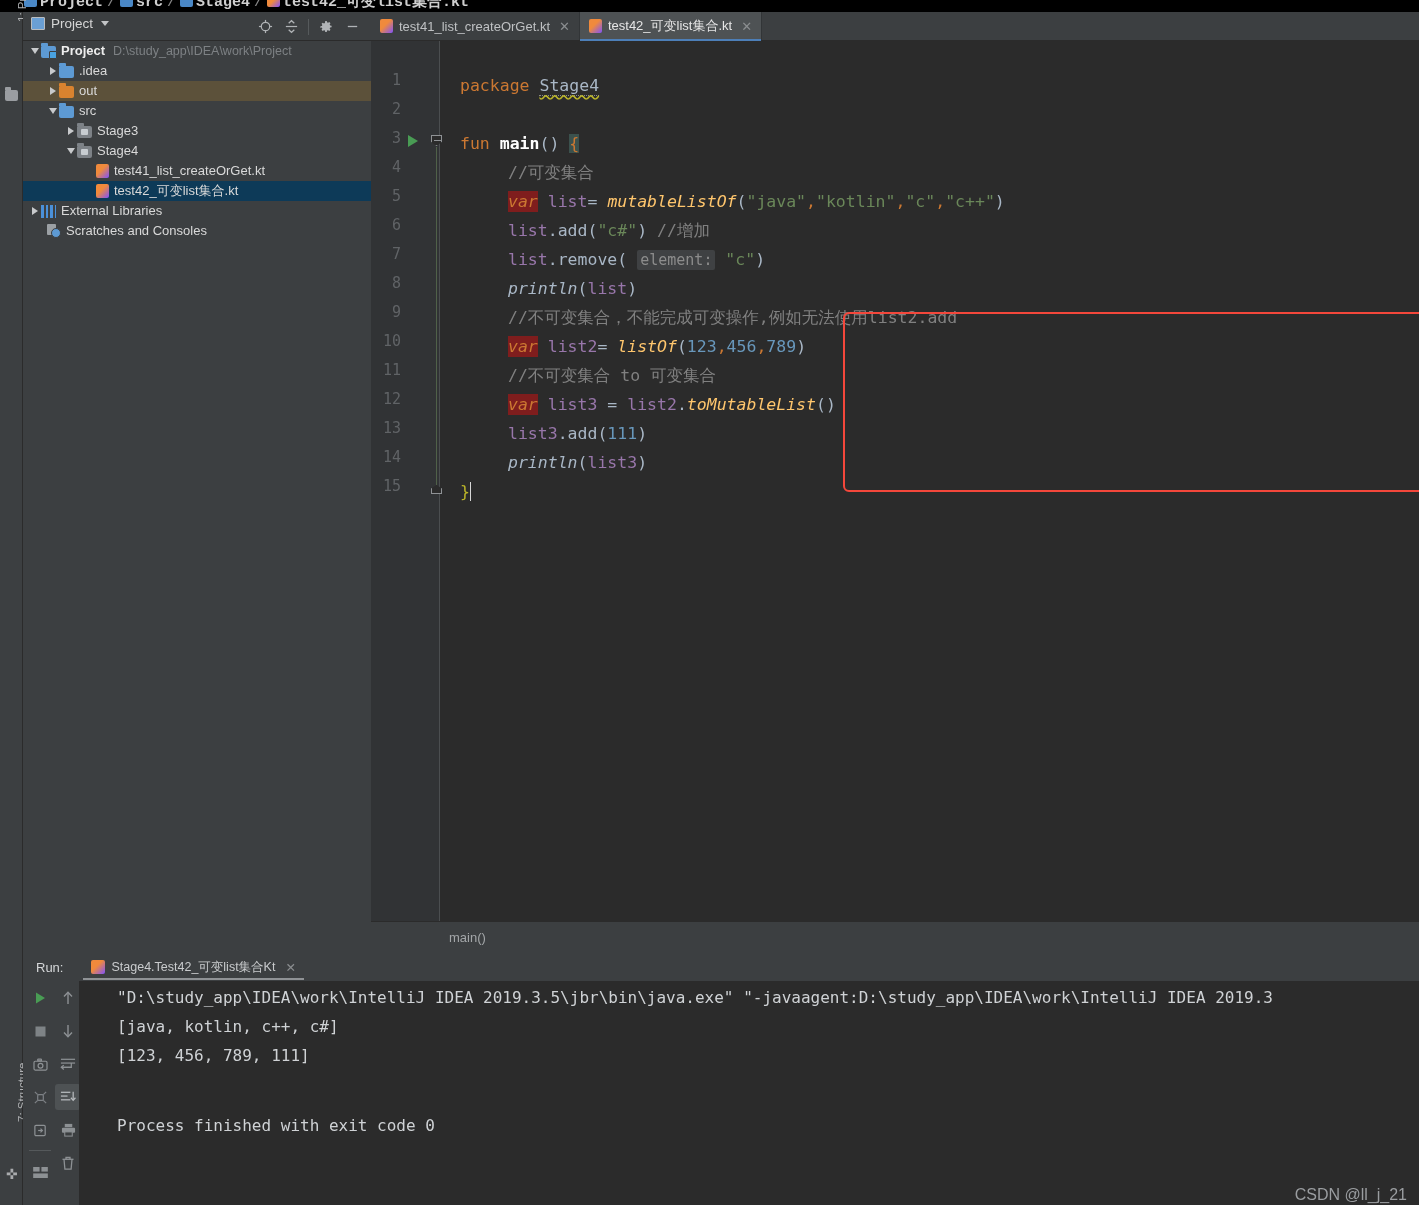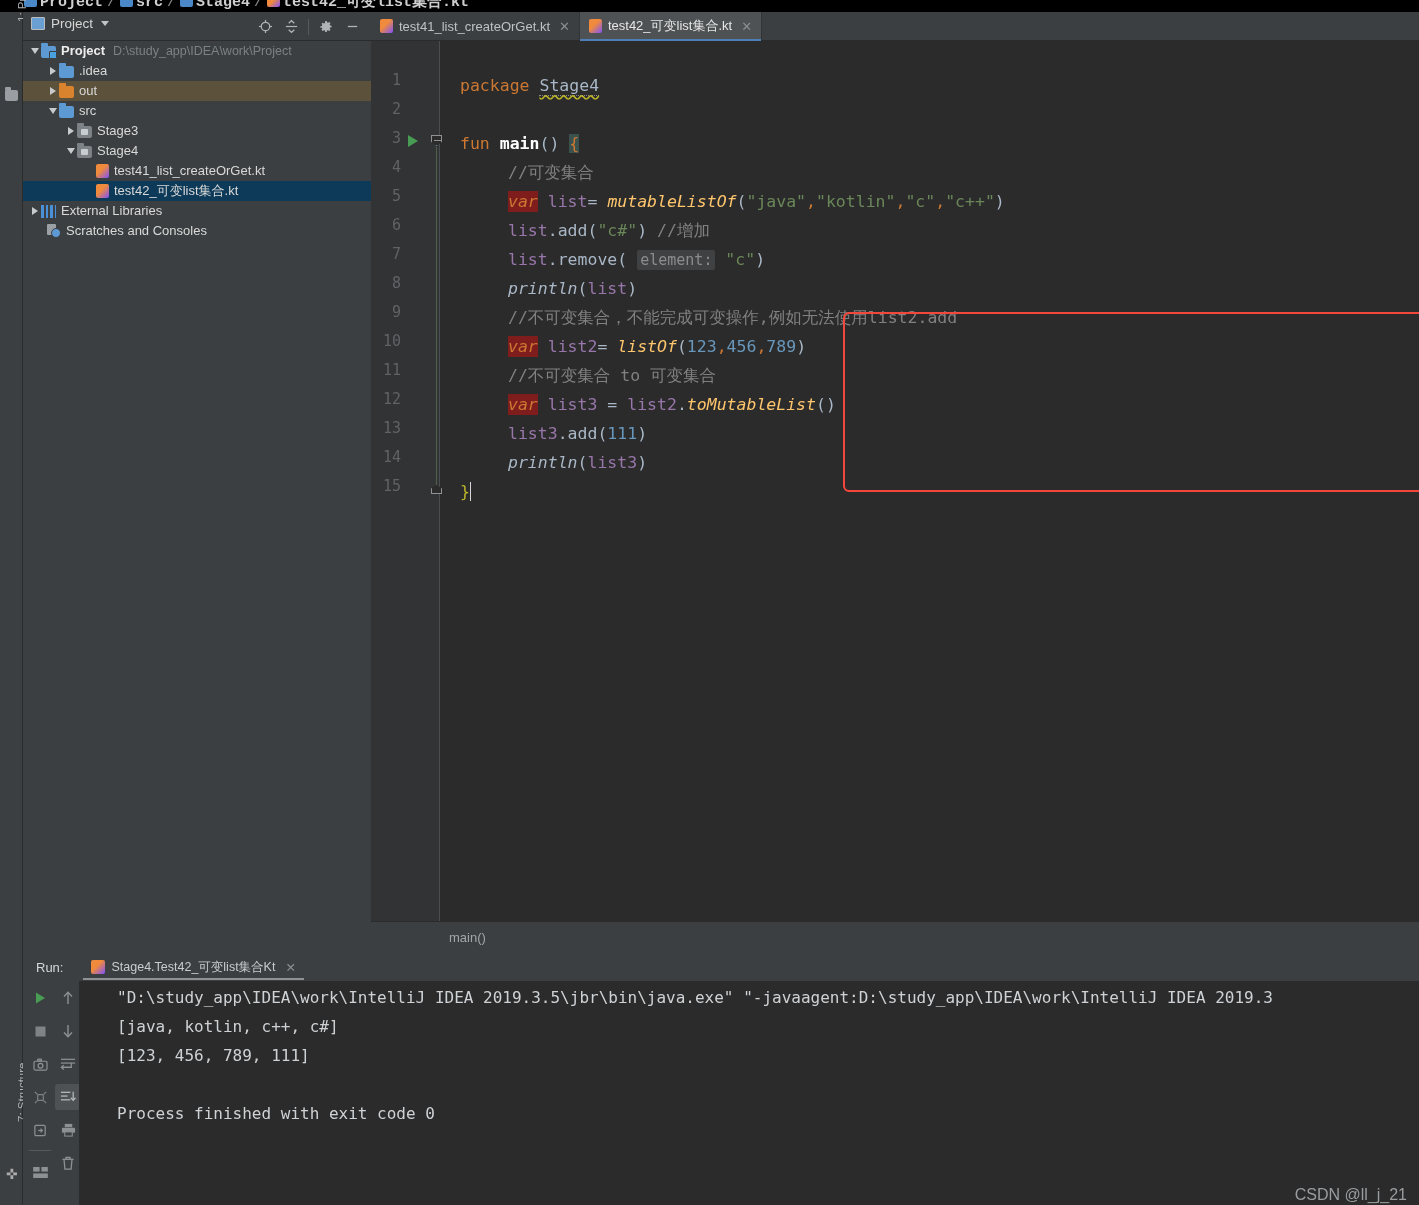--- a/index.html
+++ b/index.html
@@ -885,19 +885,19 @@
             </svg>
           </div>
         </div>
       </div>
 
       <div class="console">
         <div class="cl" style="top:2px">"D:\study_app\IDEA\work\IntelliJ IDEA 2019.3.5\jbr\bin\java.exe" "-javaagent:D:\study_app\IDEA\work\IntelliJ IDEA 2019.3</div>
         <div class="cl" style="top:31px">[java, kotlin, c++, c#]</div>
         <div class="cl" style="top:60px">[123, 456, 789, 111]</div>
         <div class="cl" style="top:89px"></div>
-        <div class="cl" style="top:118px">Process finished with exit code 0</div>
+        <div class="cl" style="top:130px">Process finished with exit code 0</div>
         <div class="watermark">CSDN @ll_j_21</div>
       </div>
     </div>
   </div>
 
 </div>
 
 </body></html>

